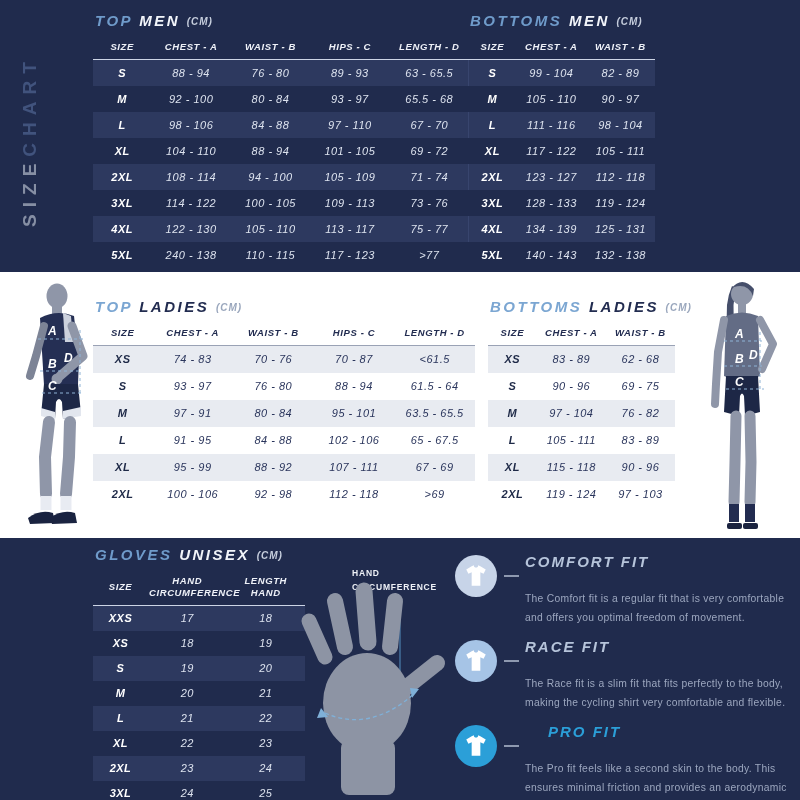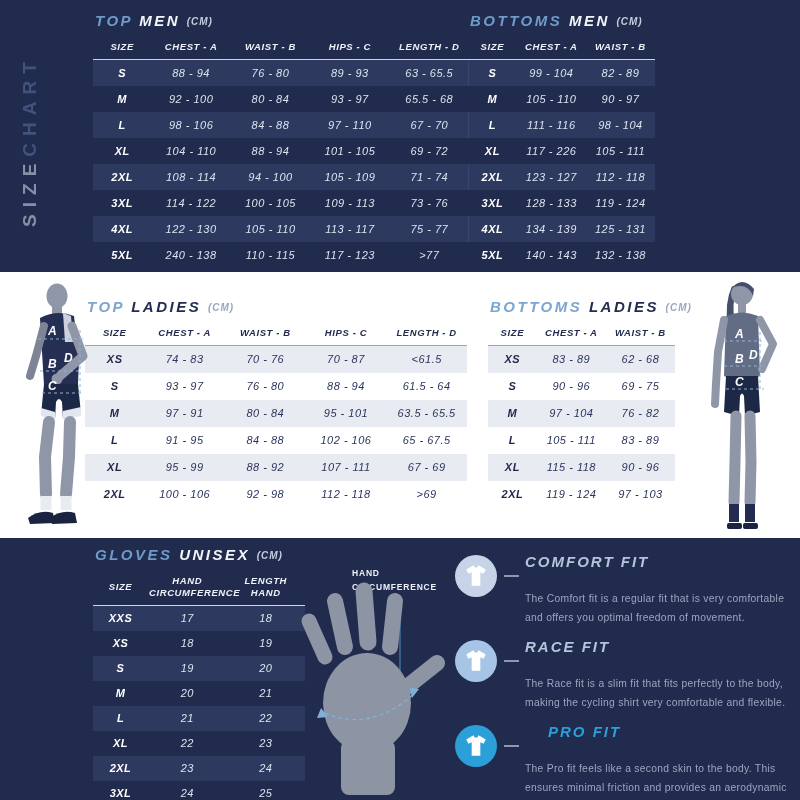--- a/index.html
+++ b/index.html
@@ -171,21 +171,21 @@
             <td>105 - 110</td>
             <td>90 - 97</td>
           </tr>
           <tr class="shade">
             <td>L</td>
             <td>111 - 116</td>
             <td>98 - 104</td>
           </tr>
           <tr>
             <td>XL</td>
-            <td>117 - 226</td>
+            <td>117 - 122</td>
             <td>105 - 111</td>
           </tr>
           <tr class="shade">
             <td>2XL</td>
             <td>123 - 127</td>
             <td>112 - 118</td>
           </tr>
           <tr>
             <td>3XL</td>
             <td>128 - 133</td>
@@ -198,21 +198,21 @@
           </tr>
           <tr>
             <td>5XL</td>
             <td>140 - 143</td>
             <td>132 - 138</td>
           </tr>
         </tbody>
       </table>
   </div>
 
-  <div class="section light" style="left:85px;top:298px;width:382px;">
+  <div class="section light" style="left:93px;top:298px;width:382px;">
     <h2 class="tbl-title"><span class="t-accent">TOP</span> <span class="t-main">LADIES</span> <span class="t-unit">(CM)</span></h2>
     <table class="cols5">
         <thead>
           <tr>
             <th>SIZE</th>
             <th>CHEST - A</th>
             <th>WAIST - B</th>
             <th>HIPS - C</th>
             <th>LENGTH - D</th>
           </tr>

